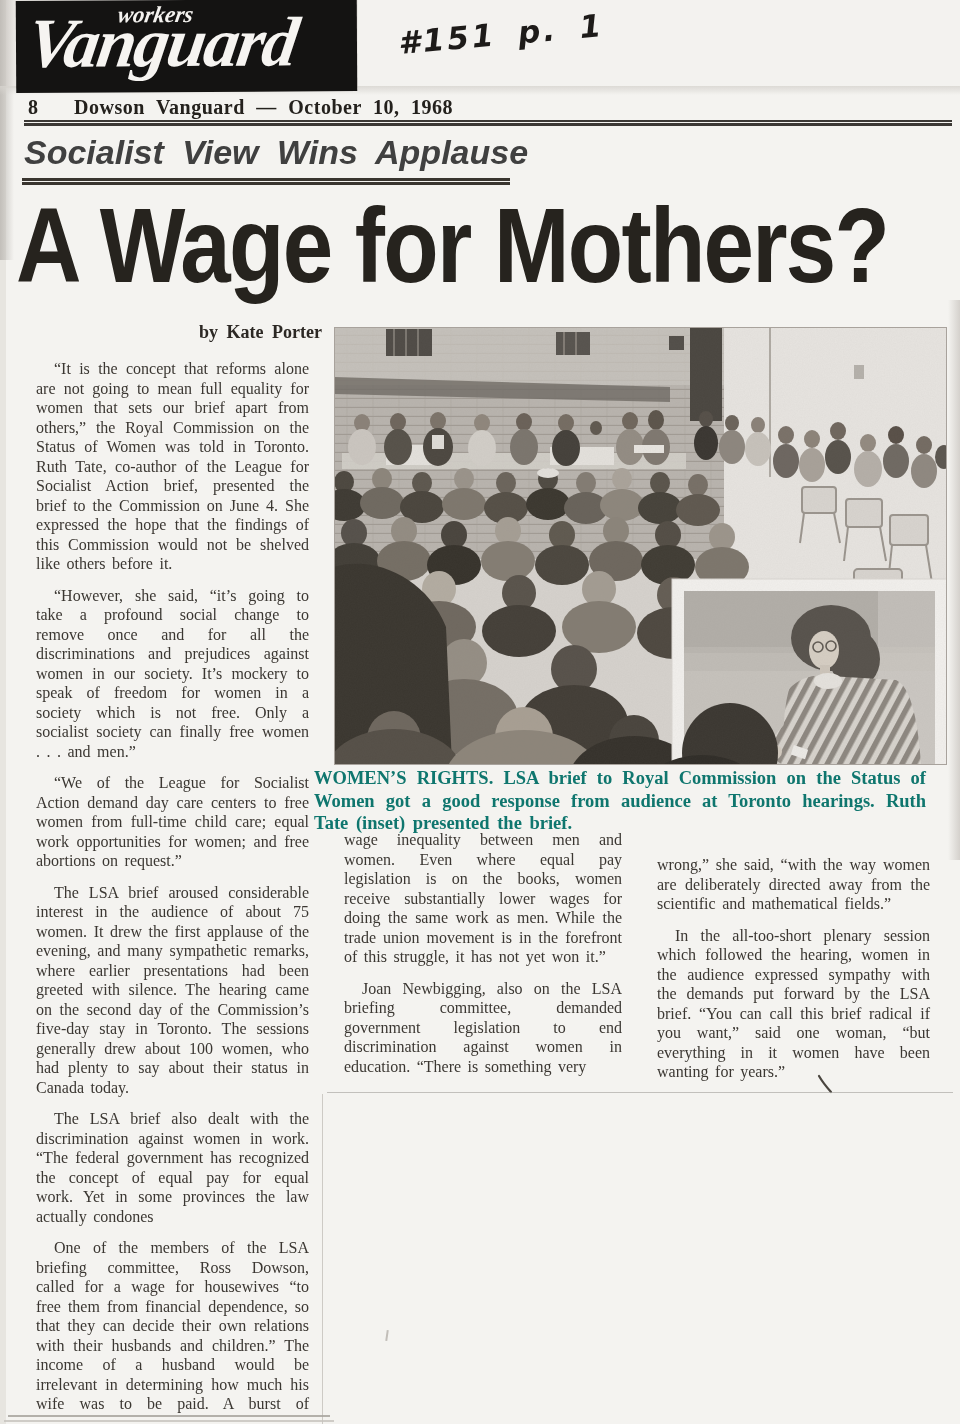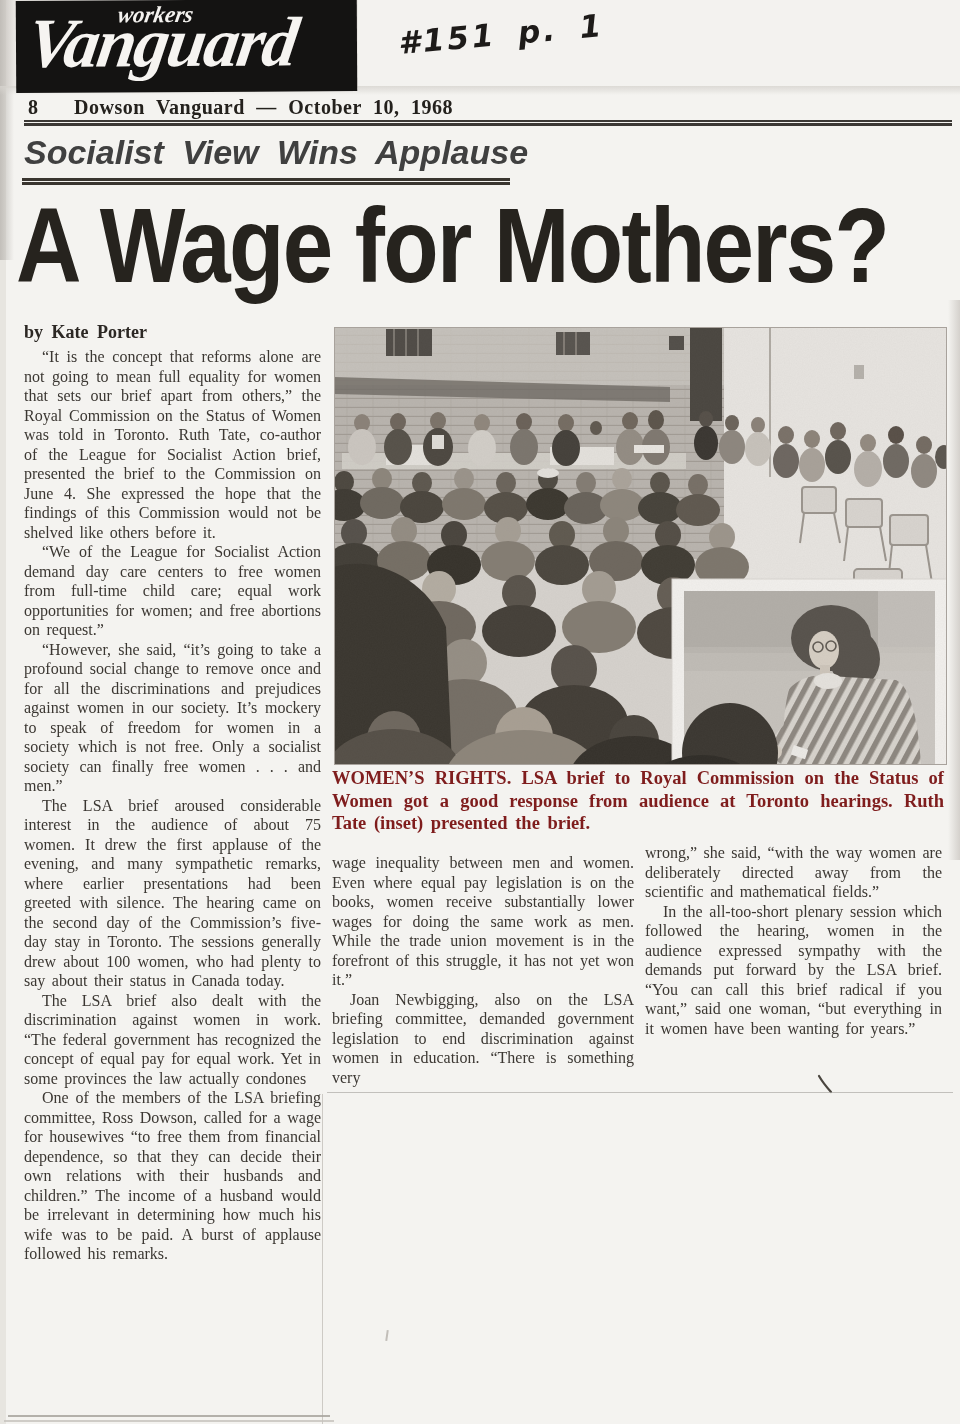--- a/index.html
+++ b/index.html
@@ -44,33 +44,33 @@
   
   .kicker{position:absolute;left:24px;top:134px;
     font:italic 700 34px/1.1 "Liberation Sans",sans-serif;color:#404040;
     letter-spacing:0;word-spacing:9px;}
   .rule-kicker{position:absolute;left:22px;top:178px;width:488px;height:7px;
     background:linear-gradient(#39352f 0 3px,rgba(0,0,0,0) 3px 4px,#39352f 4px 7px);}
   .headline{position:absolute;left:16px;top:192px;width:1100px;
     font:700 106px/1 "Liberation Sans",sans-serif;color:#26231e;
     letter-spacing:-2px;transform:scaleX(.855);transform-origin:left top;white-space:nowrap;}
   
-  .byline{position:absolute;left:24px;top:322px;width:298px;text-align:left;
+  .byline{position:absolute;left:24px;top:322px;width:298px;text-align:right;
     font:700 18px "Liberation Serif",serif;color:#2c2824;word-spacing:4px;}
   .col{position:absolute;font:16px/19.5px "Liberation Serif",serif;color:#3b3732;
     text-align:justify;word-spacing:2.5px;hyphens:auto;}
-  .col p{margin:0;text-indent:18px;}
+  .col p{margin:12px;text-indent:18px;}
   .col p.flush{text-indent:0;}
   .col-left{left:24px;top:347px;width:297px;height:1066px;overflow:hidden;}
-  .col-mid{left:332px;top:853px;width:302px;}
+  .col-mid{left:332px;top:818px;width:302px;}
   .col-right{left:645px;top:843px;width:297px;}
   
   .photo{position:absolute;left:334px;top:327px;width:613px;height:438px;}
-  .caption{position:absolute;left:332px;top:767px;width:612px;
-    font:700 18.5px/22.5px "Liberation Serif",serif;color:#7f1d1d;
+  .caption{position:absolute;left:314px;top:767px;width:612px;
+    font:700 18.5px/22.5px "Liberation Serif",serif;color:#0f766e;
     text-align:justify;word-spacing:3px;}
 </style>
 </head>
 <body>
 
 <div class="page">
 
   <div class="paper-main"></div>
   <div class="paper-top"></div>
   <div class="left-edge2"></div>
@@ -91,22 +91,22 @@
   </div>
   <div class="rule-header"></div>
 
   <div class="kicker">Socialist View Wins Applause</div>
   <div class="rule-kicker"></div>
   <div class="headline">A Wage for Mothers?</div>
 
   <div class="byline">by Kate Porter</div>
   <div class="col col-left">
     <p>“It is the concept that reforms alone are not going to mean full equality for women that sets our brief apart from others,” the Royal Commission on the Status of Women was told in Toronto. Ruth Tate, co-author of the League for Socialist Action brief, presented the brief to the Commission on June 4. She expressed the hope that the findings of this Commission would not be shelved like others before it.</p>
+    <p>“However, she said, “it’s going to take a profound social change to remove once and for all the discriminations and prejudices against women in our society. It’s mockery to speak of freedom for women in a society which is not free. Only a socialist society can finally free women . . . and men.”</p>
     <p>“We of the League for Socialist Action demand day care centers to free women from full-time child care; equal work opportunities for women; and free abortions on request.”</p>
-    <p>“However, she said, “it’s going to take a profound social change to remove once and for all the discriminations and prejudices against women in our society. It’s mockery to speak of freedom for women in a society which is not free. Only a socialist society can finally free women . . . and men.”</p>
     <p>The LSA brief aroused considerable interest in the audience of about 75 women. It drew the first applause of the evening, and many sympathetic remarks, where earlier presentations had been greeted with silence. The hearing came on the second day of the Commission’s five-day stay in Toronto. The sessions generally drew about 100 women, who had plenty to say about their status in Canada today.</p>
     <p>The LSA brief also dealt with the discrimination against women in work. “The federal government has recognized the concept of equal pay for equal work. Yet in some provinces the law actually condones</p>
     <p>One of the members of the LSA briefing committee, Ross Dowson, called for a wage for housewives “to free them from financial dependence, so that they can decide their own relations with their husbands and children.” The income of a husband would be irrelevant in determining how much his wife was to be paid. A burst of applause followed his remarks.</p>
   </div>
 
   <div class="photo">
     <svg width="613" height="438" viewBox="0 0 613 438">
       <defs>
         <pattern id="brick" width="26" height="9" patternUnits="userSpaceOnUse">
           <rect width="26" height="9" fill="#b9b4ae"></rect>

